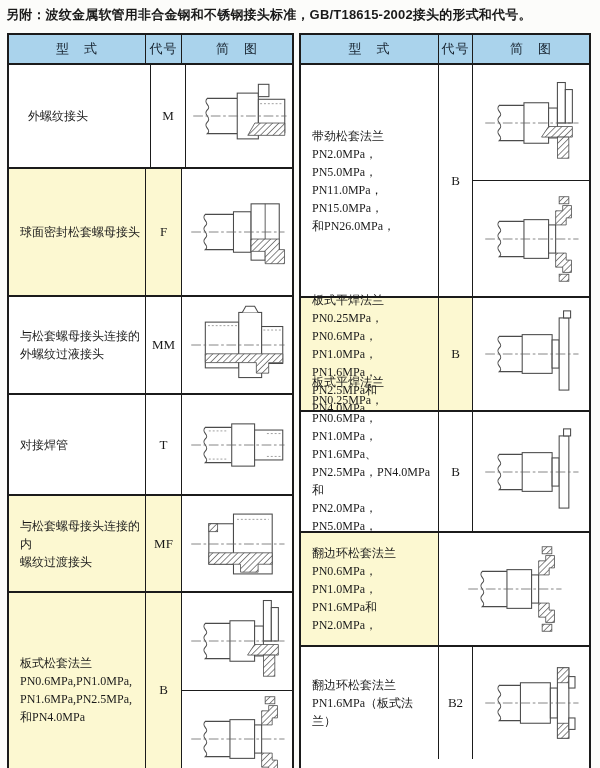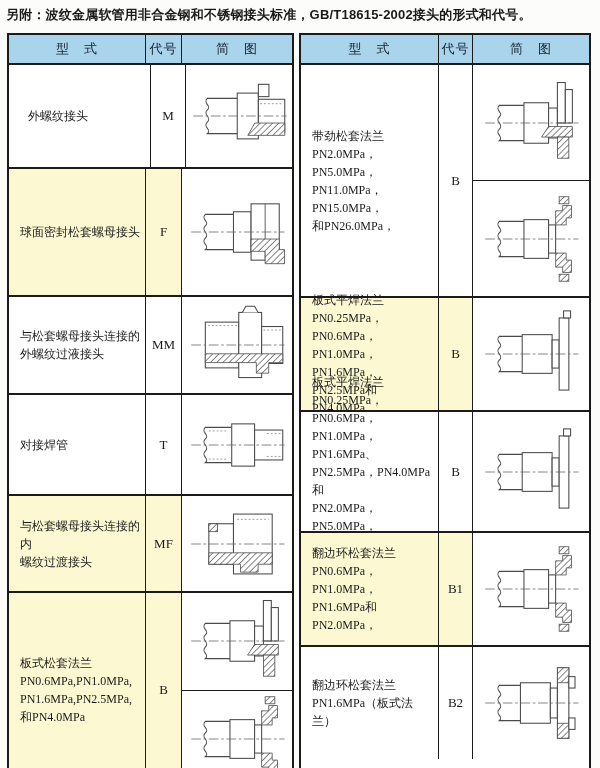--- a/index.html
+++ b/index.html
@@ -307,21 +307,20 @@
           </div>
       </div>
     </div>
 
     <div class="row r4 hl">
       <div class="c-type">
           <span>翻边环松套法兰
 PN0.6MPa，PN1.0MPa，
 PN1.6MPa和PN2.0MPa，</span>
         </div>
-      <div class="c-code">B1</div>
       <div class="c-diag">
         <div class="diag">
             <svg viewBox="0 0 120 100" preserveAspectRatio="xMidYMid meet">
               <path d="M52,30 H24 c-6,6 6,8 0,13 c-6,6 6,8 0,14 c-6,6 6,8 0,13 H52" stroke="#4a4a4a" stroke-width="1.2" fill="#fff"></path>
               <rect x="52" y="28" width="28" height="44" stroke="#4a4a4a" stroke-width="1.2" fill="#fff"></rect>
               <rect x="80" y="34" width="8" height="32" stroke="#4a4a4a" stroke-width="1.2" fill="#fff"></rect>
               <path d="M88,34 V18 h8 v-6 h10 v14 h-6 v8 Z" stroke="#4a4a4a" stroke-width="0.9" fill="url(#h)"></path>
               <rect x="92" y="2" width="11" height="8" stroke="#4a4a4a" stroke-width="0.9" fill="url(#h)"></rect>
               <path d="M88,66 v16 h8 v6 h10 v-14 h-6 v-8 Z" stroke="#4a4a4a" stroke-width="0.9" fill="url(#h)"></path>
               <rect x="92" y="90" width="11" height="8" stroke="#4a4a4a" stroke-width="0.9" fill="url(#h)"></rect>

